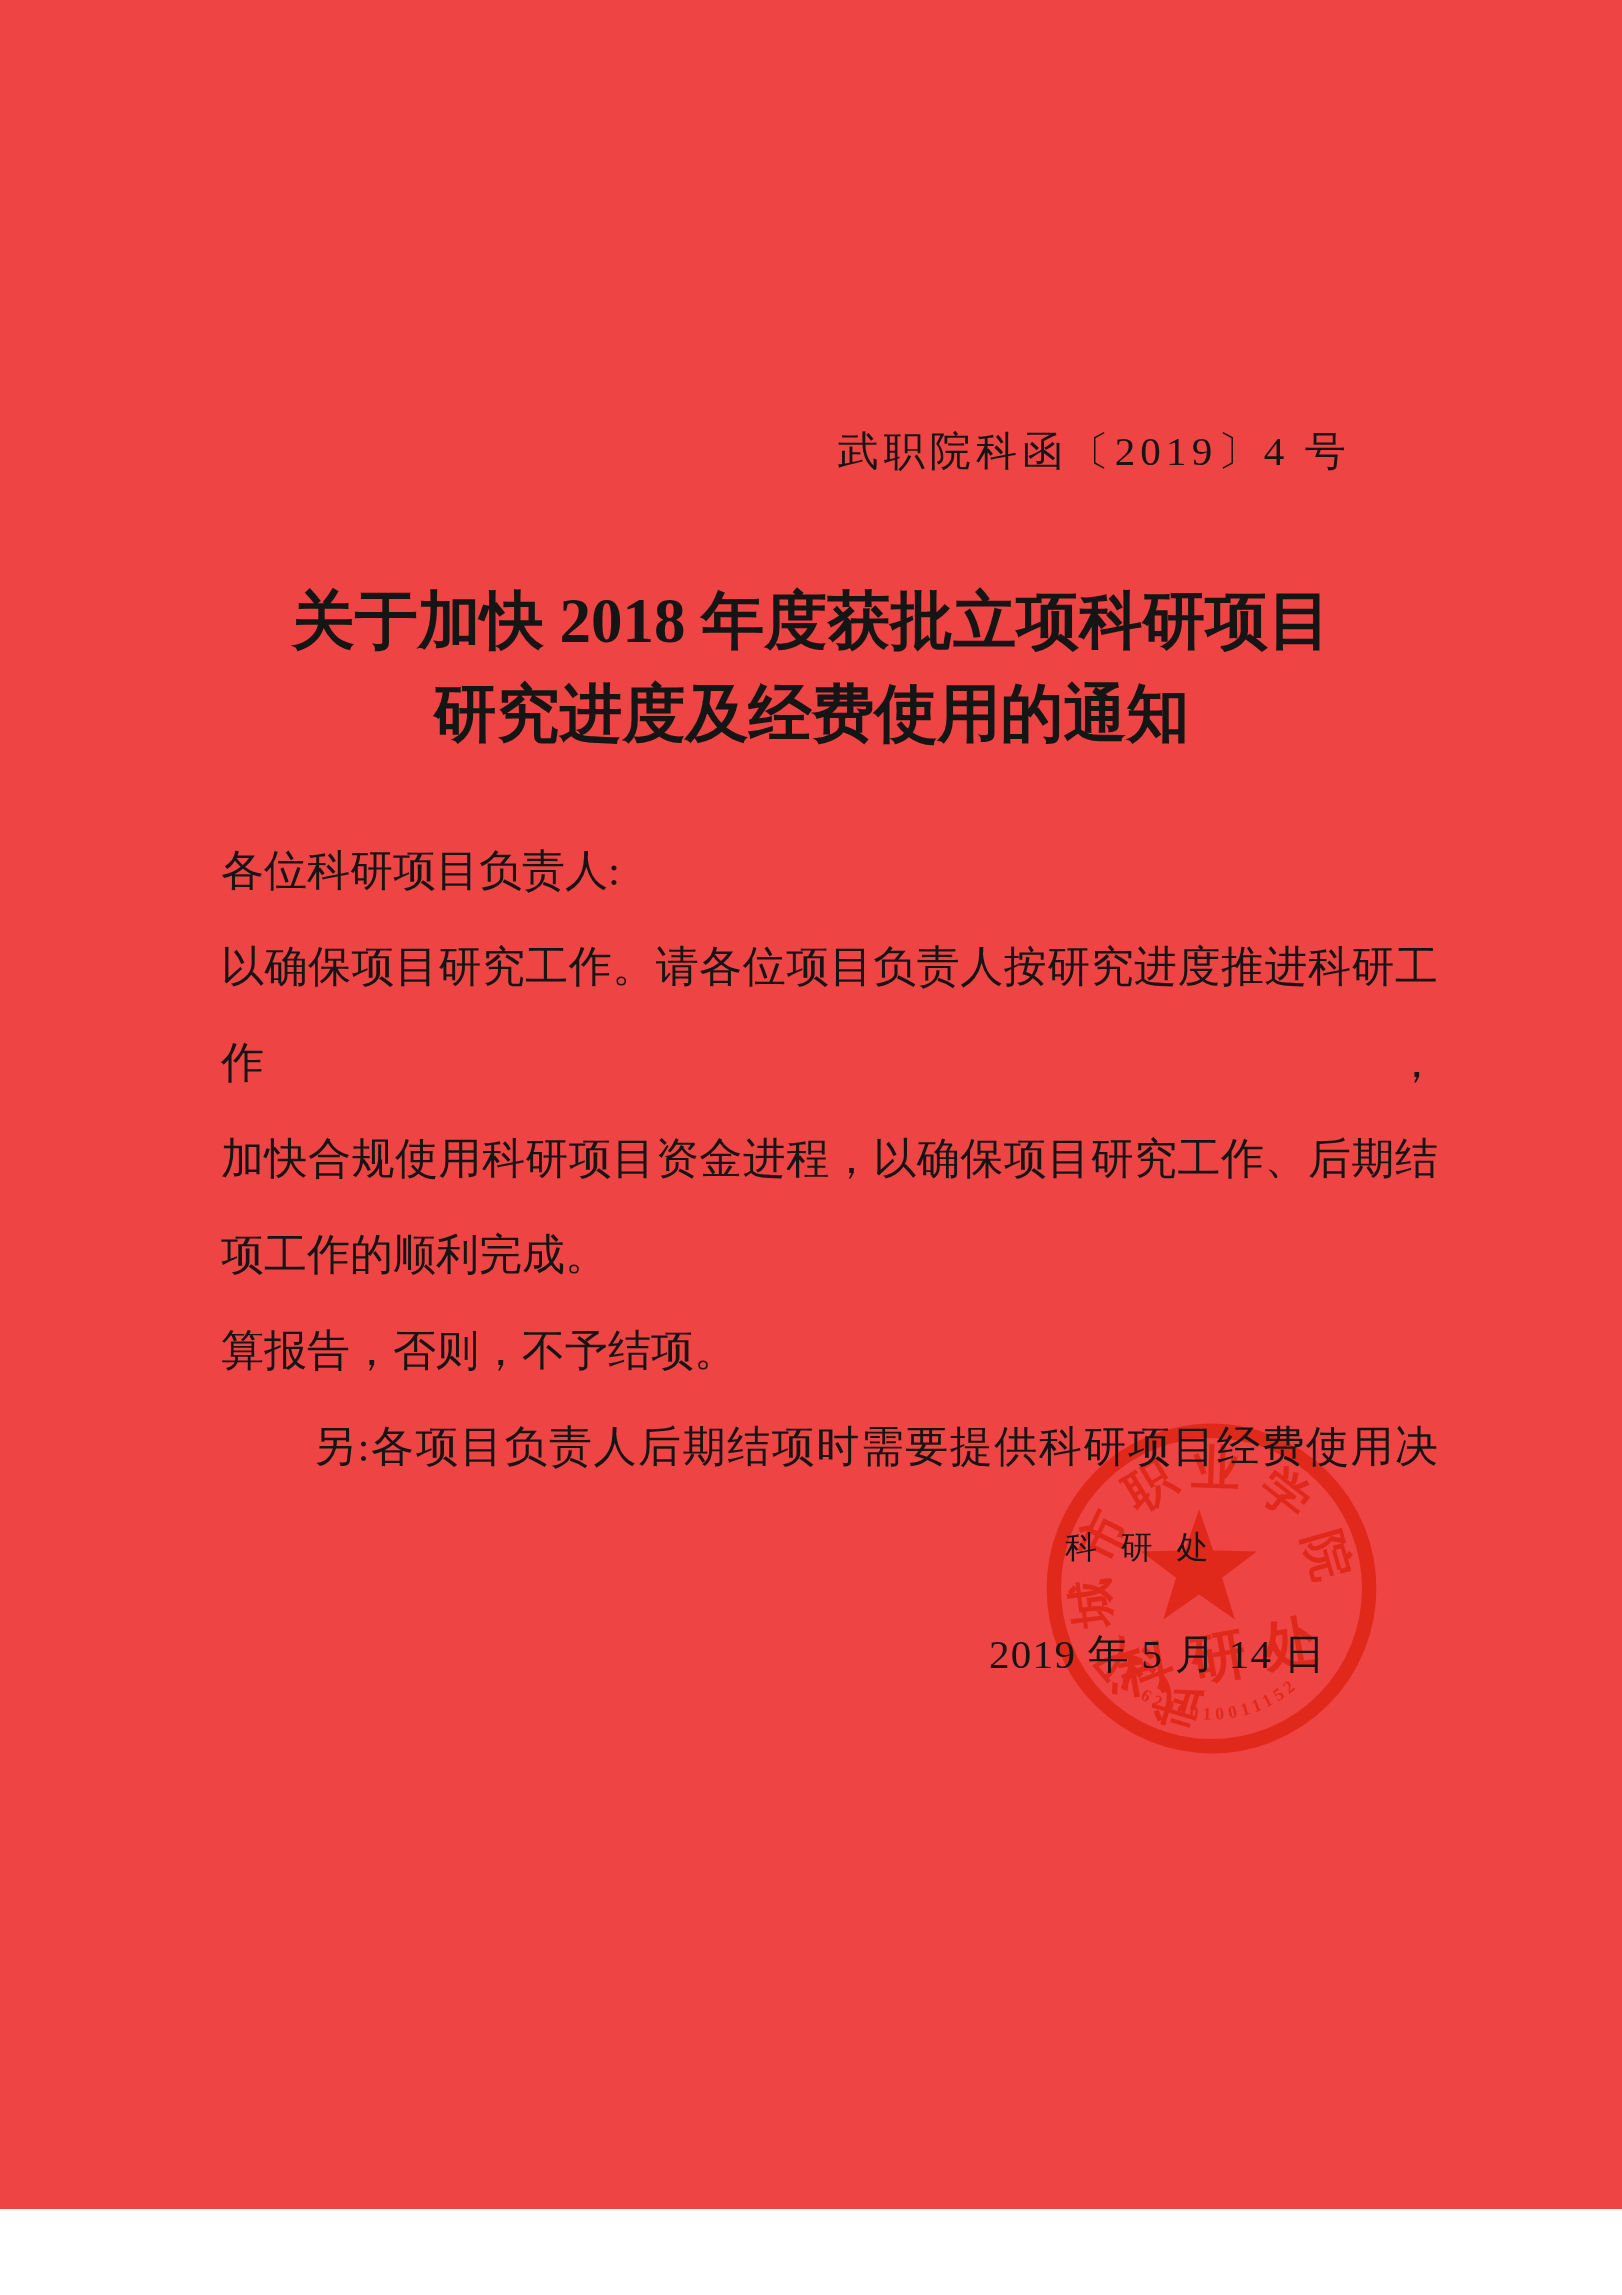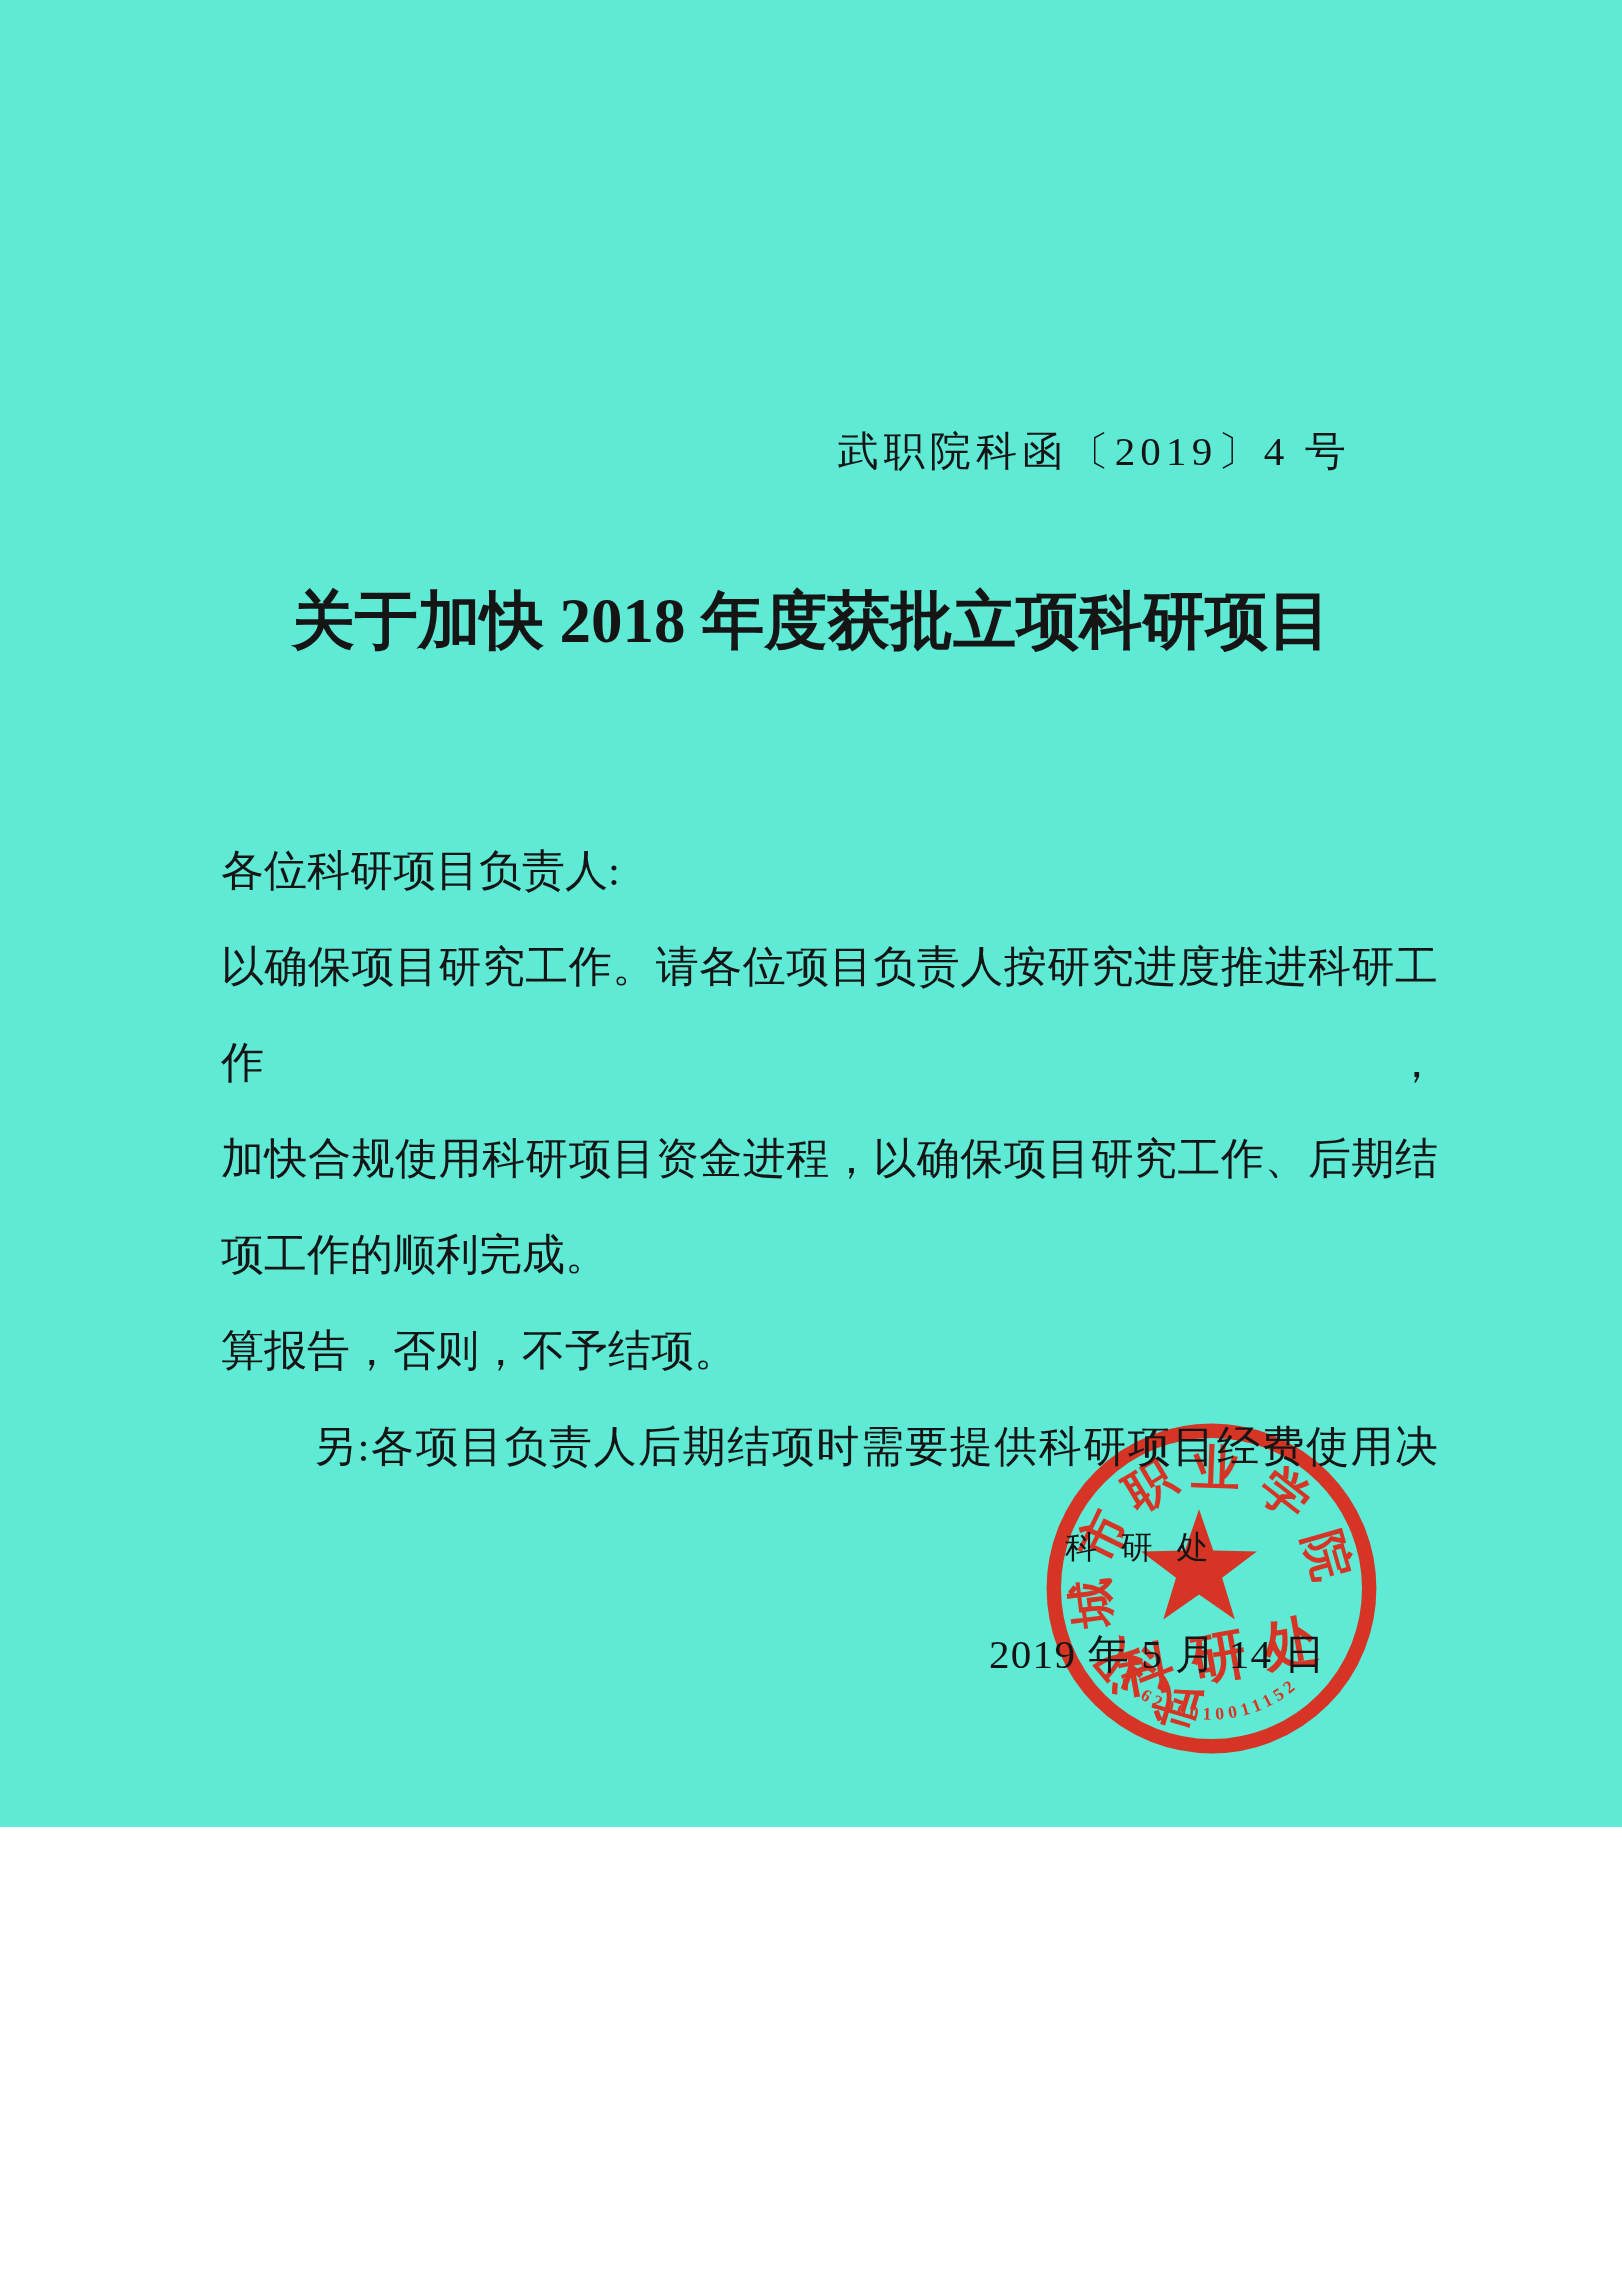--- a/index.html
+++ b/index.html
@@ -1,20 +1,20 @@
 <!DOCTYPE html>
 <html lang="zh" style="font-size:10.5px"><head>
 <meta charset="utf-8">
 <style>
   html, body { margin: 0; padding: 0; background: #ffffff; }
   .page {
     position: relative;
     width: 1623px;
-    height: 1827px;
-    background: #5eead4;
+    height: 2209px;
+    background: #ef4444;
     overflow: hidden;
     font-family: "Liberation Serif", "DejaVu Serif", serif;
     color: #151515;
   }
   .doc-number {
     position: absolute;
     top: 424px;
     right: 272px;
     font-size: 41px;
     letter-spacing: 5.2px;
@@ -99,20 +99,21 @@
 </style>
 </head>
 <body>
 
 <div class="page">
 
   <div class="doc-number">武职院科函〔2019〕4 号</div>
 
   <div class="title-block">
     <div>关于加快 2018 年度获批立项科研项目</div>
+    <div>研究进度及经费使用的通知</div>
   </div>
 
   <div class="body-block">
     <div class="body-line">各位科研项目负责人:</div>
     <div class="body-line justify">以确保项目研究工作。请各位项目负责人按研究进度推进科研工作，</div>
     <div class="body-line justify">加快合规使用科研项目资金进程，以确保项目研究工作、后期结</div>
     <div class="body-line">项工作的顺利完成。</div>
     <div class="body-line">算报告，否则，不予结项。</div>
     <div class="body-line justify indent">另:各项目负责人后期结项时需要提供科研项目经费使用决</div>
   </div>

